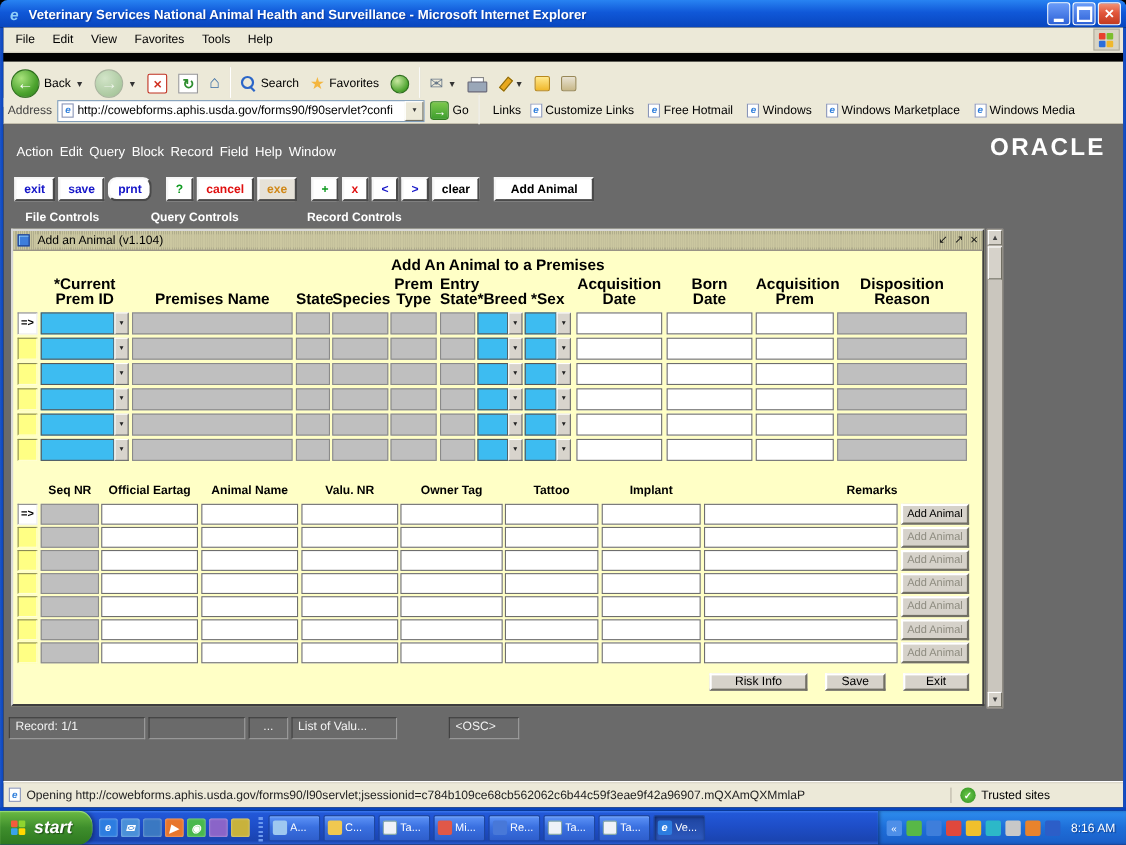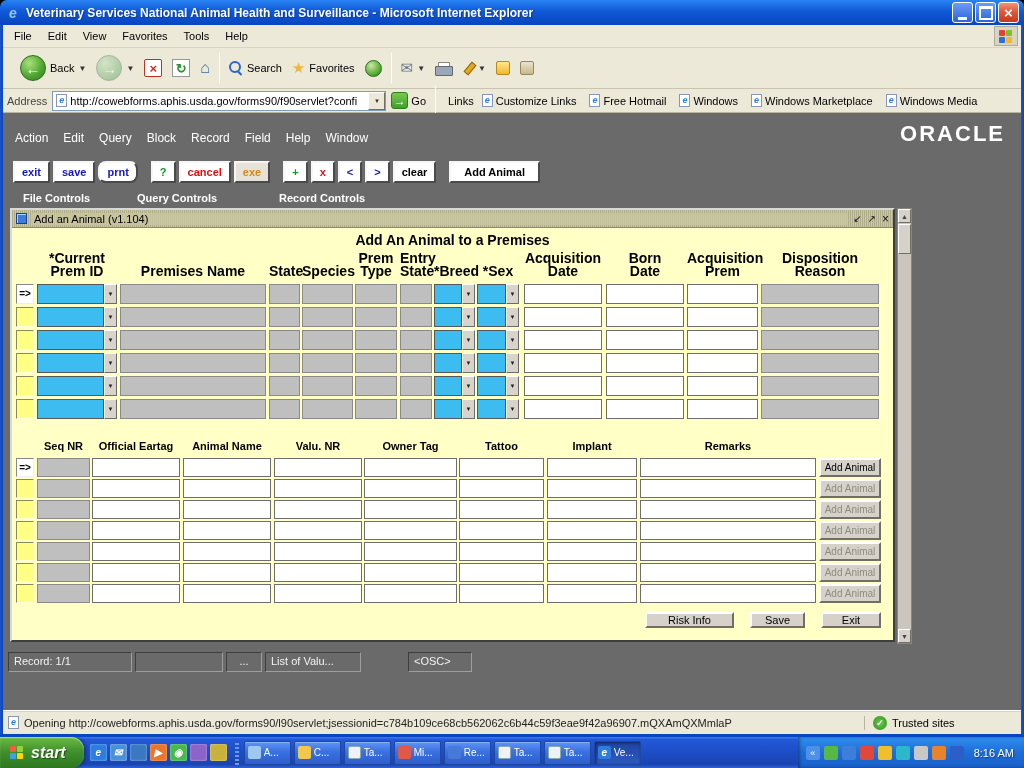--- a/index.html
+++ b/index.html
@@ -28,22 +28,22 @@
   .frame-l { left:0; } .frame-r { left:1021px; }
   .frame-b { position:absolute; top:734px; left:0; width:1024px; height:3px; background:#0845be; z-index:5; }
 
   .ie-menubar { position:absolute; top:25px; left:3px; width:1018px; height:23px; background:#ece9d8;
     border-bottom:1px solid #d8d4c4; display:flex; align-items:center; padding:0 3px; }
   .menu-item { font-size:11px; padding:3px 8px; color:#000; }
   .win-logo { margin-left:auto; width:24px; height:20px; background:#d8d4c4; border:1px solid #b0ac9c; position:relative; }
   .win-logo::before { content:""; position:absolute; left:4px; top:3px; width:6px; height:6px; background:#e8402c; border-radius:1px;
     box-shadow:7px 0 0 #7cbe2c, 0 7px 0 #2c6edb, 7px 7px 0 #f0b82c; }
 
-  .ie-toolbar { position:absolute; top:48px; left:3px; width:1018px; height:41px; background:#ece9d8;
-    border-bottom:1px solid #c8c4b0; display:flex; align-items:center; padding:0 12px; }
+  .ie-toolbar { position:absolute; top:56px; left:3px; width:1018px; height:41px; background:#ece9d8;
+    border-bottom:1px solid #c8c4b0; display:flex; align-items:center; padding:0 2px; }
   .tb-item { display:flex; align-items:center; gap:4px; font-size:11px; padding:2px 5px; height:34px; }
   .nav-circle { width:26px; height:26px; border-radius:50%; flex:none; display:flex; align-items:center; justify-content:center;
     color:#fff; font-size:15px; font-weight:bold; }
   .nav-circle.green { background:radial-gradient(circle at 35% 30%,#a8e27c,#4ca32e 60%,#2e7e1e); border:1px solid #2e6e1e; }
   .nav-circle.gray  { background:radial-gradient(circle at 35% 30%,#d2e4c8,#9cbe90); border:1px solid #a8b49e; color:#eef4ea; }
   .i-back::before { content:"←"; } .i-fwd::before { content:"→"; }
   .dd-caret { font-size:8px; color:#333; }
   .tb-sep { width:1px; height:30px; background:#c9c5b2; border-right:1px solid #fff; margin:0 4px; flex:none; }
   .i-stop { width:18px; height:18px; background:#fff; border:1px solid #c03020; border-radius:2px;
     color:#d03020; font-weight:bold; font-size:13px; display:flex; align-items:center; justify-content:center; }
@@ -83,21 +83,21 @@
   .i-gobox { width:17px; height:17px; background:linear-gradient(#7cc84c,#3e9e2e); border:1px solid #2e7e1e; border-radius:3px;
     color:#fff; display:flex; align-items:center; justify-content:center; font-size:12px; font-weight:bold; }
   .i-gobox::before { content:"→"; }
   .links-label { margin:0 8px 0 8px; color:#000; }
   #links-items { display:flex; align-items:center; overflow:hidden; }
   .link-item { display:flex; align-items:center; gap:3px; margin-right:13px; white-space:nowrap; }
 
   
   .applet { position:absolute; top:113px; left:3px; width:1018px; height:597px; background:#6a6a6a; }
   #o-menus { position:absolute; top:18px; left:12px; display:flex; }
-  .o-menu-item { color:#fff; font-size:12px; margin-right:15px; }
+  .o-menu-item { color:#fff; font-size:12px; margin-right:6px; }
   .o-logo { position:absolute; right:16px; top:8px; color:#fff; font-size:22px; font-weight:bold; letter-spacing:2px; }
   #o-toolbar { position:absolute; top:48px; left:10px; display:flex; align-items:center; }
   .o-btn { height:22px; min-width:22px; padding:0 7px; margin-right:3px; background:#fff;
     border:2px solid; border-color:#f6f6f6 #4a4a4a #4a4a4a #f6f6f6; font-weight:bold; font-size:11px; }
   #o-groups { position:absolute; top:79px; left:0; height:14px; }
   .o-group { position:absolute; color:#fff; font-weight:bold; font-size:11px; white-space:nowrap; }
   .og0 { left:20px; } .og1 { left:134px; } .og2 { left:276px; }
 
   
   .form-window { position:absolute; left:7px; top:95px; width:885px; height:434px;
@@ -555,21 +555,21 @@
         </div>
       <div id="g2-headers">
           <span class="g-hspacer" style="width: 22px;"></span>
           <div class="g-hcell2" style="width: 53px; margin-left: 3px;">Seq NR</div>
           <div class="g-hcell2" style="width: 88px; margin-left: 2px;">Official Eartag</div>
           <div class="g-hcell2" style="width: 88px; margin-left: 3px;">Animal Name</div>
           <div class="g-hcell2" style="width: 88px; margin-left: 3px;">Valu. NR</div>
           <div class="g-hcell2" style="width: 93px; margin-left: 2px;">Owner Tag</div>
           <div class="g-hcell2" style="width: 85px; margin-left: 2px;">Tattoo</div>
           <div class="g-hcell2" style="width: 90px; margin-left: 3px;">Implant</div>
-          <div class="g-hcell2" style="width: 176px; margin-left: 3px;">Remarks</div>
+          <div class="g-hcell2" style="width: 176px; margin-left: 3px; text-align: right;">Remarks</div>
         </div>
       <div id="g2-rows">
           <div class="g-row g-row2">
             <div class="ind current" style="margin-left: 4px;">=&gt;</div>
             <div class="fld gray" style="width: 53px; margin-left: 3px;"></div>
             <div class="fld white" style="width: 88px; margin-left: 2px;"></div>
             <div class="fld white" style="width: 88px; margin-left: 3px;"></div>
             <div class="fld white" style="width: 88px; margin-left: 3px;"></div>
             <div class="fld white" style="width: 93px; margin-left: 2px;"></div>
             <div class="fld white" style="width: 85px; margin-left: 2px;"></div>

